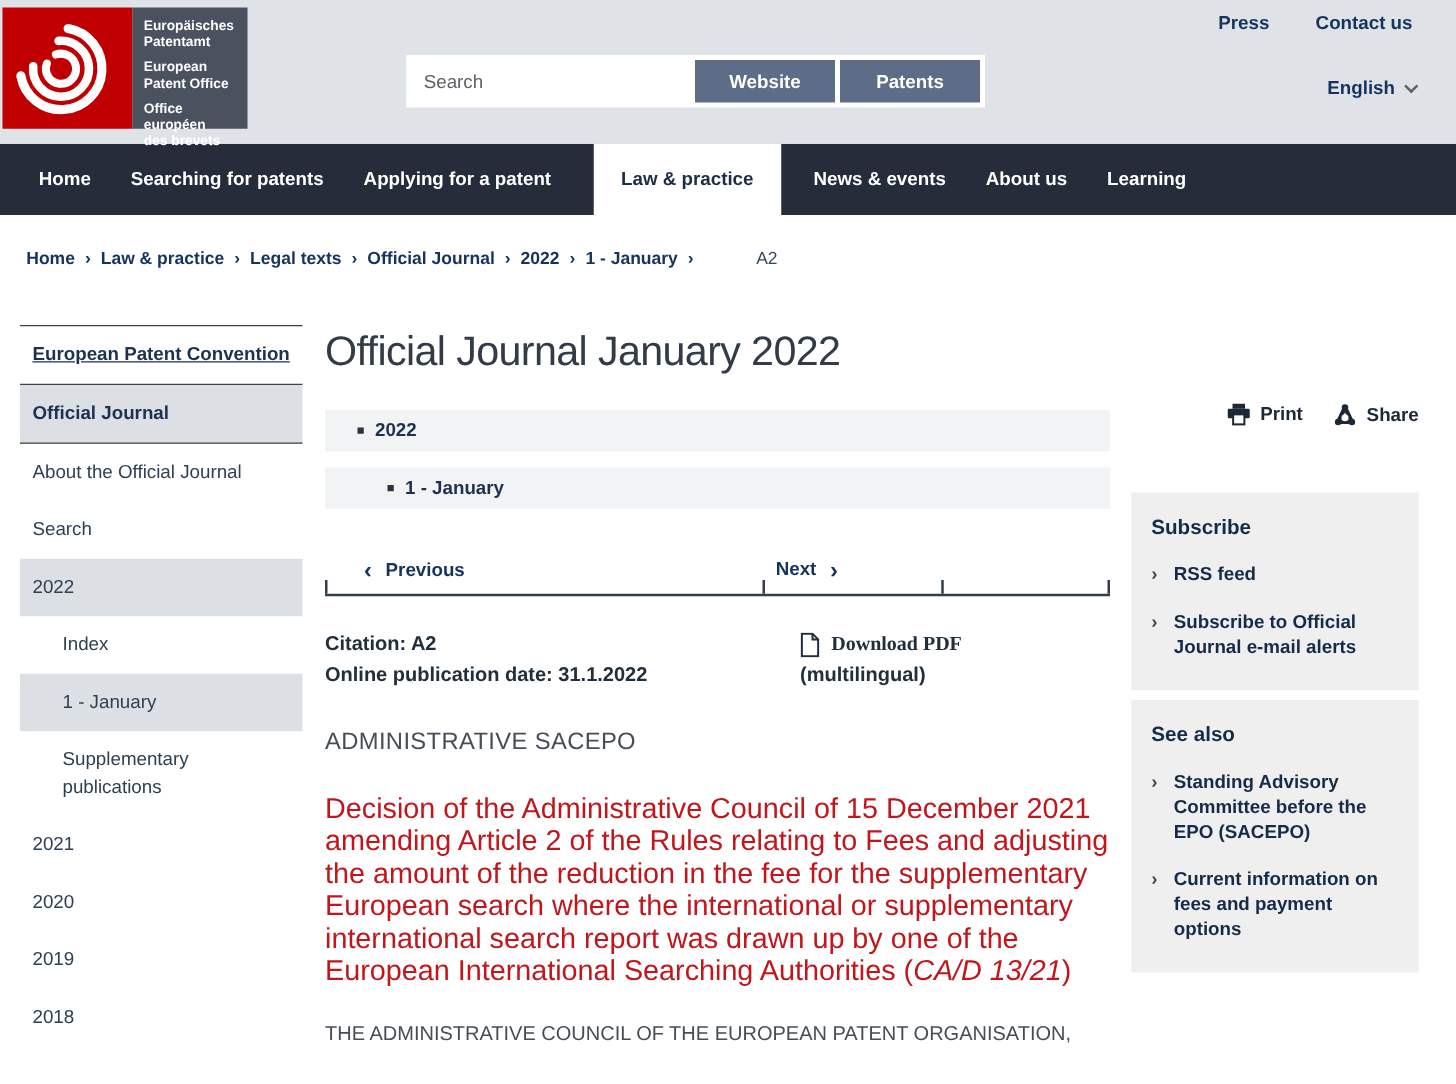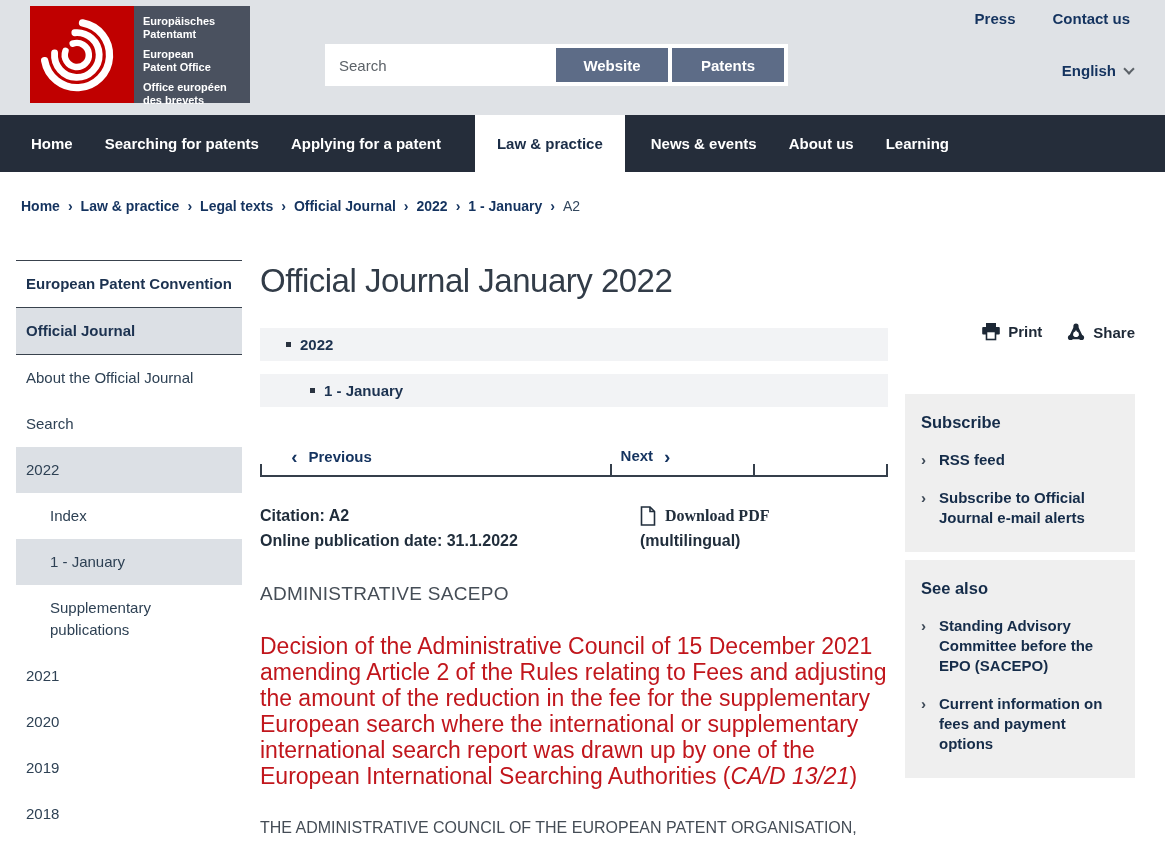--- a/index.html
+++ b/index.html
@@ -3,48 +3,48 @@
 <meta charset="utf-8">
 <style>
   * { margin:0; padding:0; box-sizing:border-box; }
   html,body { background:#fff; }
   body {
     width:1165px; height:867px; overflow:hidden; position:relative;
     font-family:"Liberation Sans", sans-serif; color:#333;
   }
   
   .header { position:relative; height:115px; background:#dfe2e6; }
-  .logo { position:absolute; left:30px; top:6px; width:220px; height:97px; display:flex; cursor:pointer;border-radius:8px; }
+  .logo { position:absolute; left:2px; top:6px; width:196px; height:97px; display:flex; cursor:pointer;border-radius:8px; }
   .logo-red { width:104px; background:#c00000; display:flex; align-items:center; justify-content:center; }
   .logo-txt { flex:1; background:#4a515f; color:#fff; font-size:11px; font-weight:bold; line-height:13px; padding:9px 0 0 9px; }
   .logo-txt .grp { margin-bottom:7px; }
   .search-wrap { position:absolute; left:325px; top:44px; width:463px; height:42px; background:#fff; display:flex; align-items:center; }
   .search-wrap input { flex:1; height:100%; border:0; outline:0; background:transparent; padding:0 14px; font-size:15px; color:#333; font-family:inherit; }
   .search-wrap input::placeholder { color:#5c6268; opacity:1; }
   .hdr-btn { width:112px; height:34px; margin-right:4px; border:0; background:#5d6c87; color:#fff; font-weight:bold; font-size:15px; font-family:inherit; cursor:pointer; }
   .press-contact { position:absolute; top:10px; right:35px; display:flex; gap:37px; }
   .utility-link { font-size:15px; font-weight:bold; color:#14335f; cursor:pointer; }
   .lang { position:absolute; top:62px; right:32px; display:flex; align-items:center; gap:9px; font-size:15px; font-weight:bold; color:#14335f; cursor:pointer; }
   .chev-down { width:8px; height:8px; border-right:2px solid #5c6268; border-bottom:2px solid #5c6268; transform:rotate(45deg); margin-top:-4px; }
   
   .nav { height:57px; background:#252d3a; display:flex; align-items:flex-start; padding-left:15px; }
   .nav-item { line-height:57px; padding:0 16px; color:#fff; font-weight:bold; font-size:15px; cursor:pointer; white-space:nowrap; }
   .nav-item.active { background:#fff; color:#1b2d47; height:65px; padding:0 22px; margin-left:18px; margin-right:10px; }
   
   .breadcrumb { padding:26px 0 14px 21px; font-size:14px; display:flex; align-items:center; flex-wrap:nowrap; }
   .bc-link { font-weight:bold; color:#14335f; cursor:pointer; }
   .bc-sep { font-weight:bold; color:#14335f; margin:0 8px; font-size:14px; }
-  .bc-current { color:#33475e; }
+  .bc-current { color:#33475e;margin-left:42px; }
   
   .content { display:flex; align-items:flex-start; padding:20px 0 0 16px; }
   
   .sidebar { width:226px; margin-top:12px; font-size:15px; }
   .sb-item { padding:12px 10px; line-height:22px; color:#2e4154; cursor:pointer; }
   .sb-item.bold { font-weight:bold; color:#1c3250; }
-  .sb-item.bt { border-top:1px solid #39424d; }
+  .sb-item.bt { border-top:1px solid #39424d;text-decoration:underline; }
   .sb-item.bb { border-bottom:1px solid #39424d; }
   .sb-item.active { background:#dce0e5; }
   .sb-item.indent { padding-left:34px; }
   
   .main { width:628px; margin-left:18px; }
   .page-title { font-size:33px; font-weight:400; color:#323c48; letter-spacing:-0.5px; margin:14px 0 28px; }
   .acc-bar { height:33px; background:#f2f3f5; display:flex; align-items:center; margin-bottom:13px; font-weight:bold; font-size:15px; color:#1c3250; cursor:pointer; }
   .acc-bar.l1 { padding-left:26px; }
   .acc-bar.l2 { padding-left:50px; }
   .sq-bullet { width:5px; height:5px; background:#2a3340; margin-right:9px; flex:0 0 auto; }

